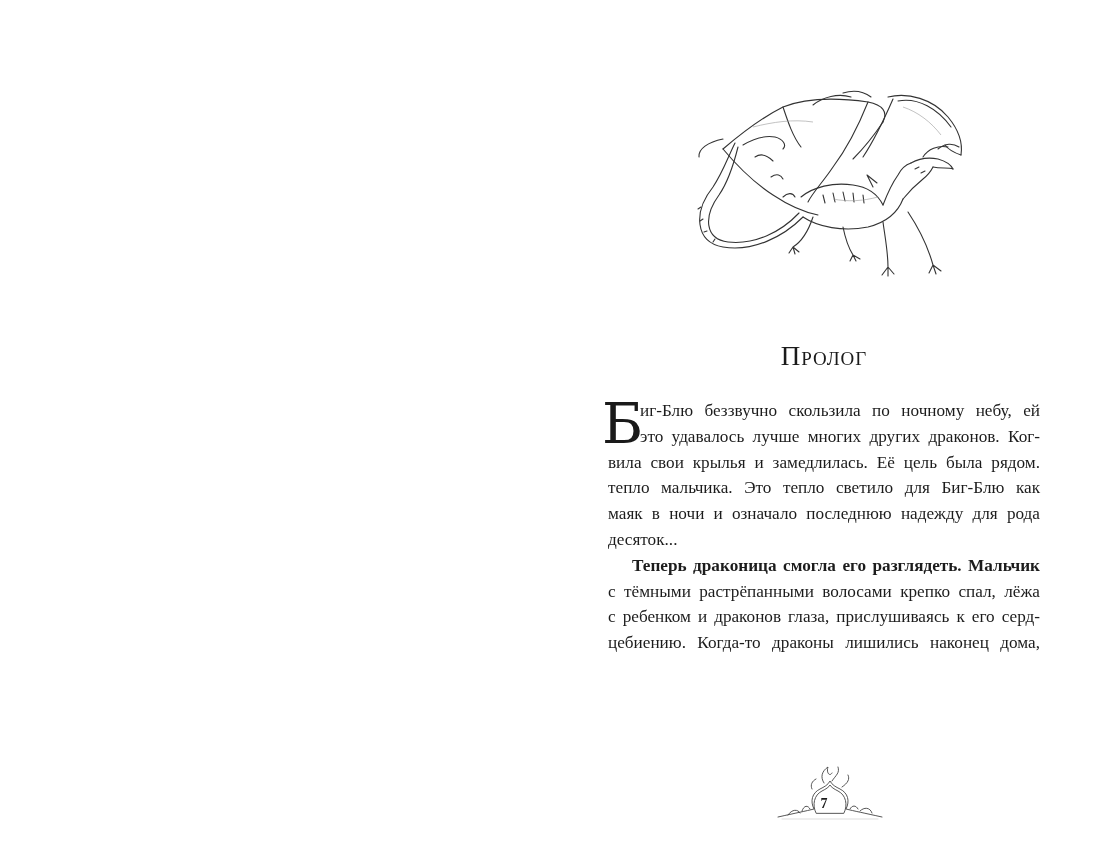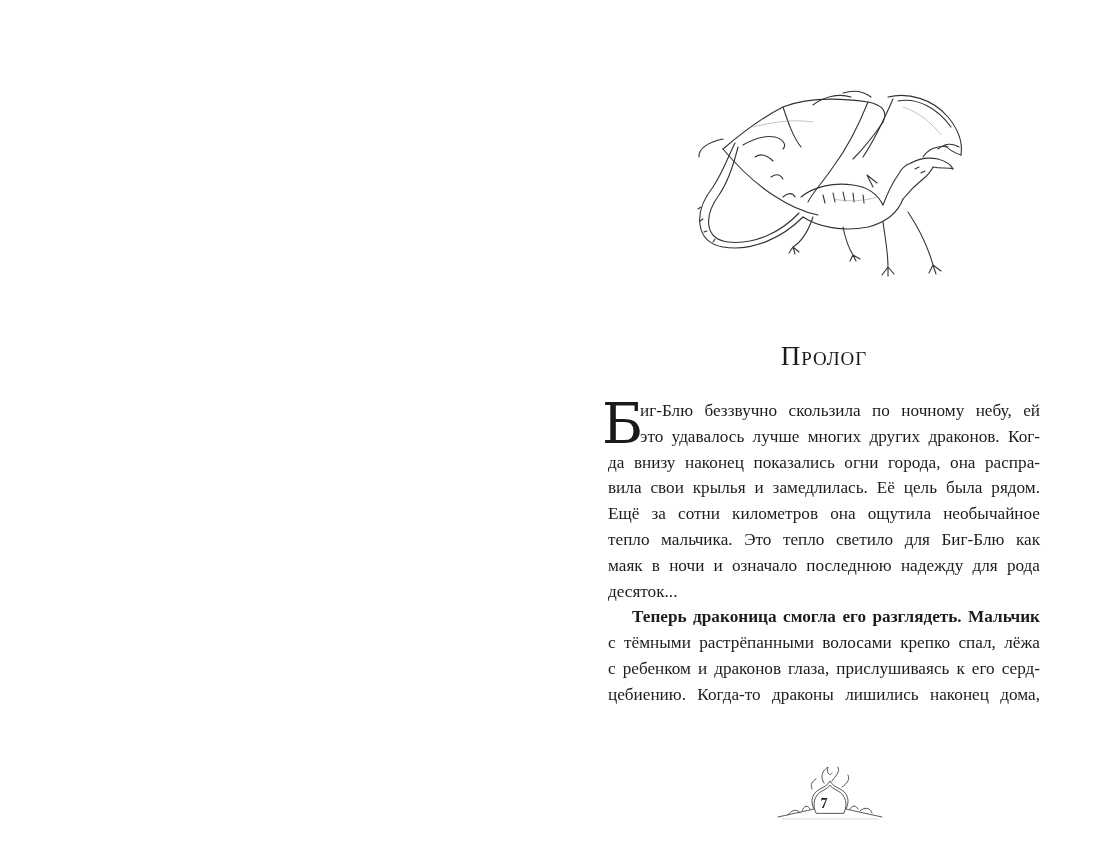--- a/index.html
+++ b/index.html
@@ -149,23 +149,21 @@
     </g>
   </svg>
 
   <div class="chapter-title">Пролог</div>
 
   <div class="body-text">
     <span class="dropcap">Б</span>
 
     <span class="line dropcap-line">иг-Блю беззвучно скользила по ночному небу, ей</span>
     <span class="line dropcap-line">это удавалось лучше многих других драконов. Ког-</span>
-    <span class="line">да внизу наконец показались огни города, она распра-</span>
     <span class="line">вила свои крылья и замедлилась. Её цель была рядом.</span>
-    <span class="line">Ещё за сотни километров она ощутила необычайное</span>
     <span class="line">тепло мальчика. Это тепло светило для Биг-Блю как</span>
     <span class="line">маяк в ночи и означало последнюю надежду для рода</span>
     <span class="line left">десяток...</span>
 
     <span class="line indent">Теперь драконица смогла его разглядеть. Мальчик</span>
     <span class="line">с тёмными растрёпанными волосами крепко спал, лёжа</span>
     <span class="line">с ребенком и драконов глаза, прислушиваясь к его серд-</span>
     <span class="line">цебиению. Когда-то драконы лишились наконец дома,</span>
   </div>
 

